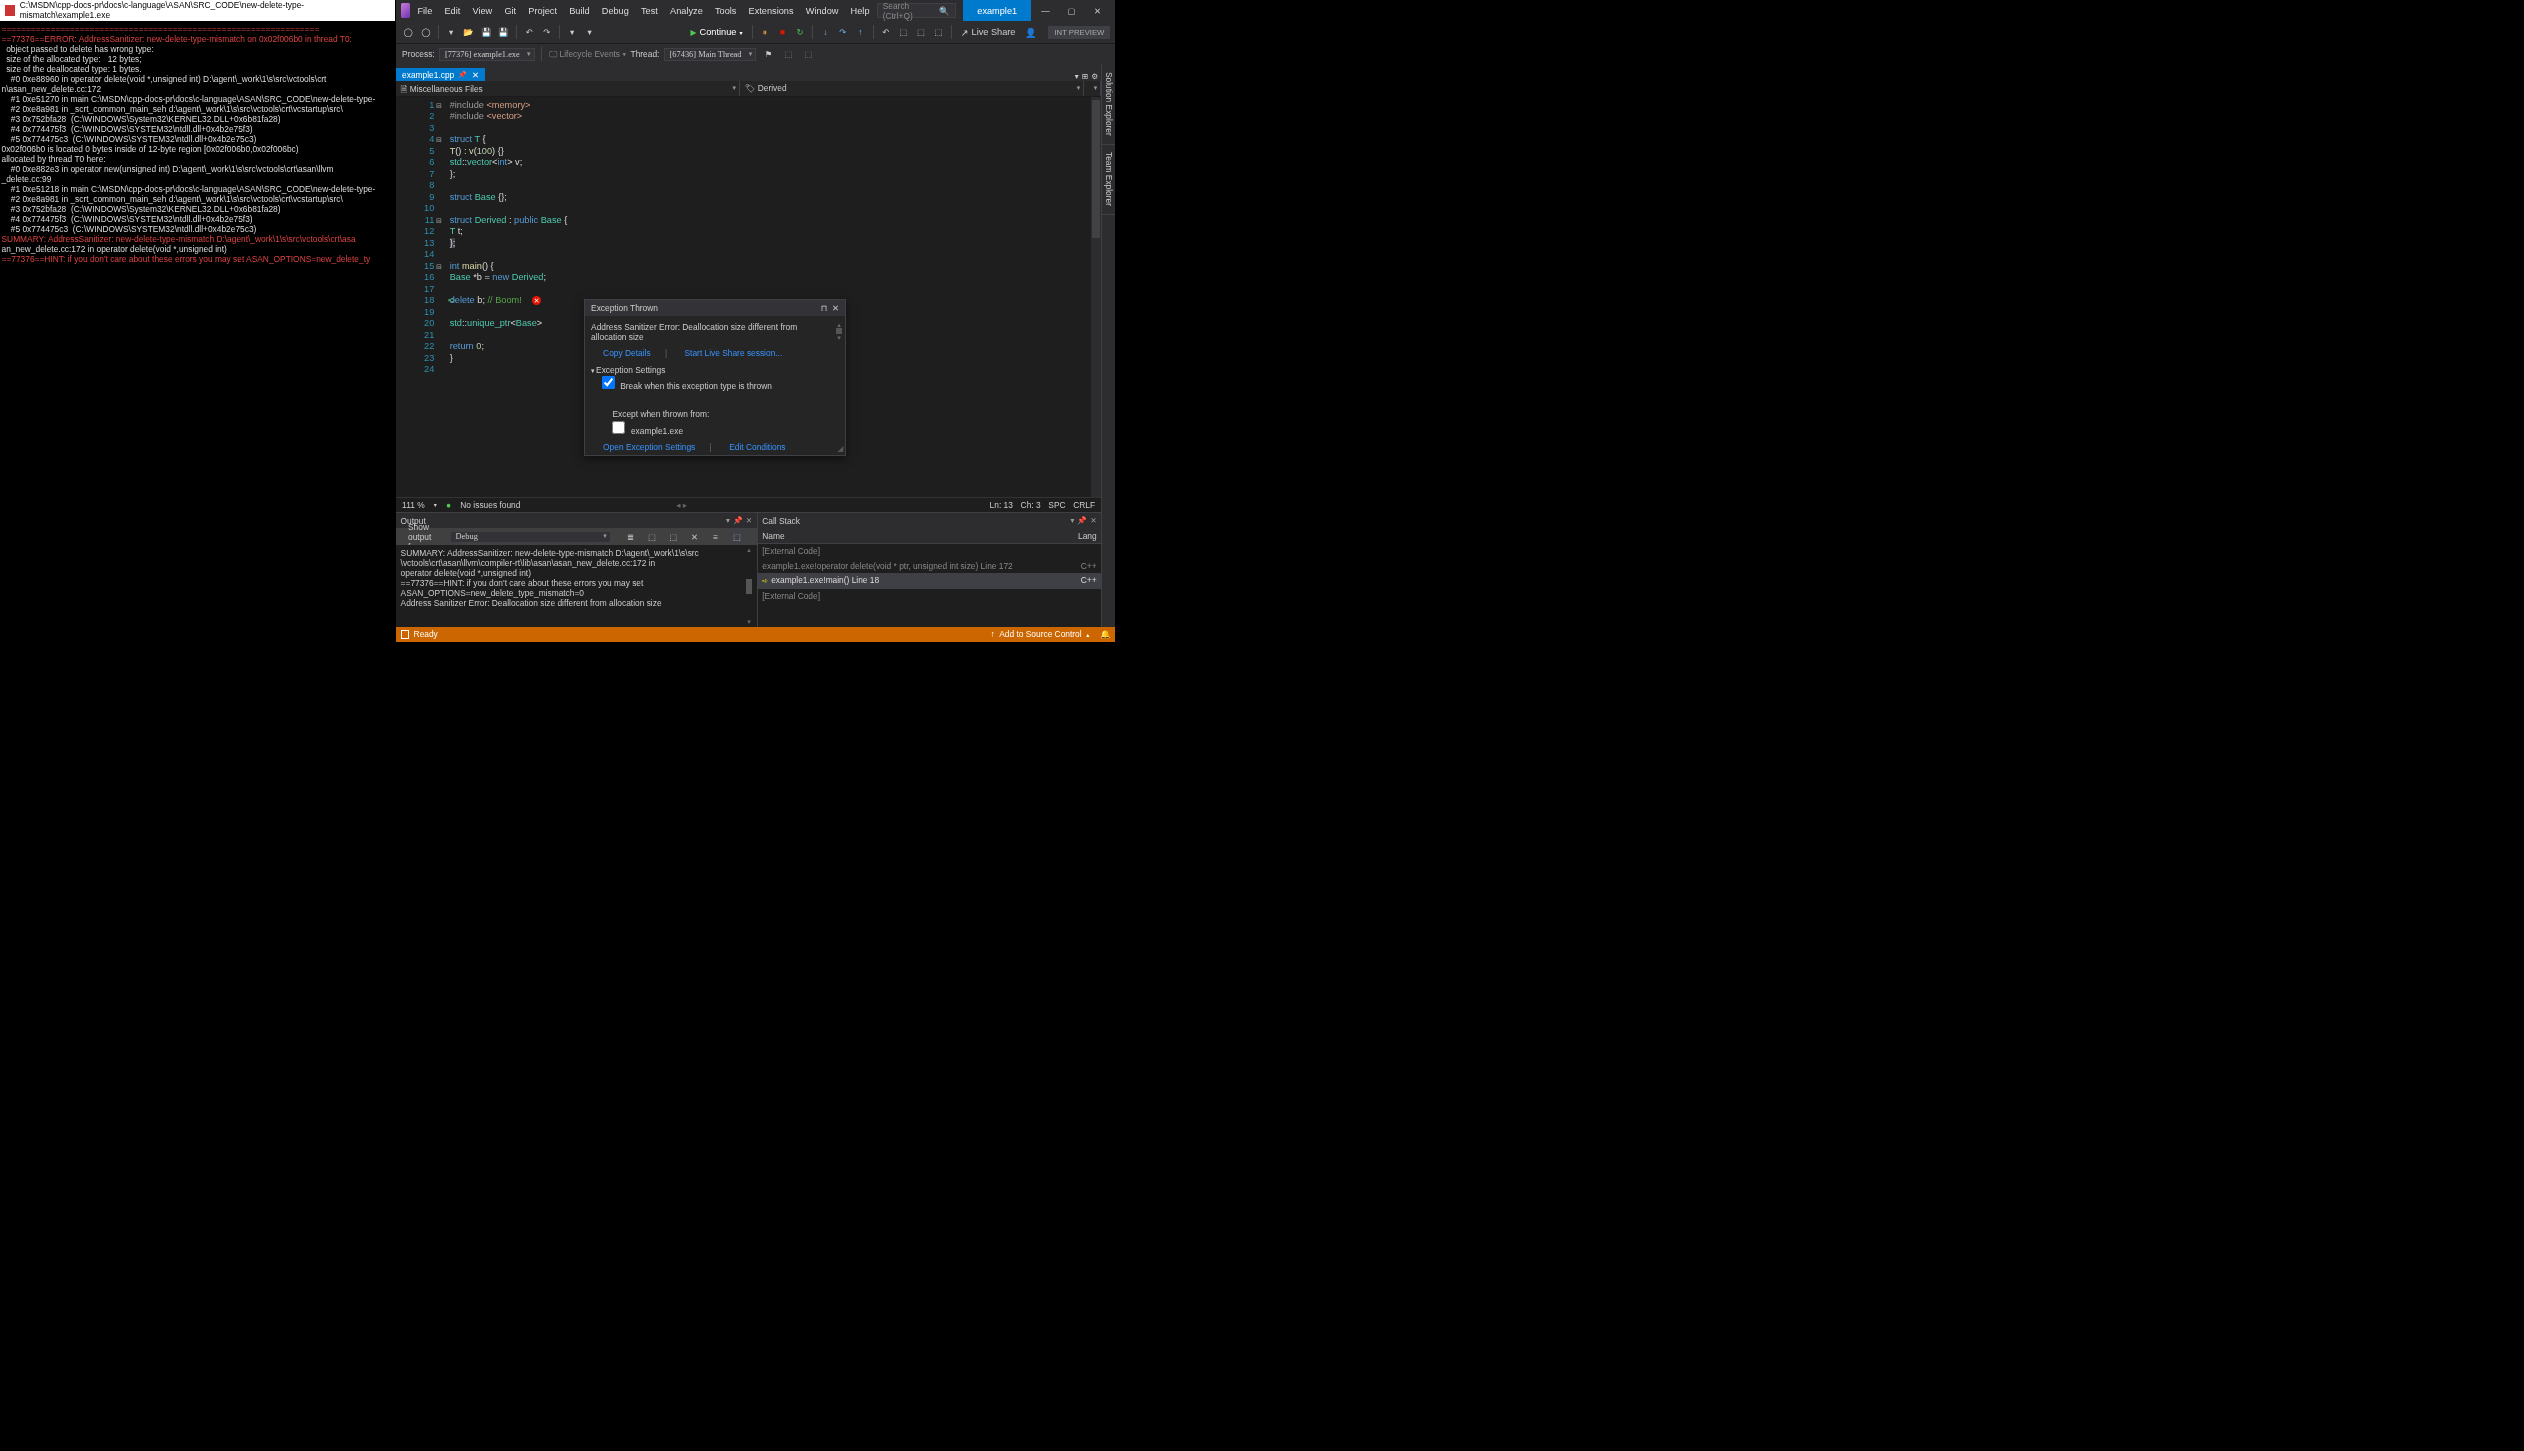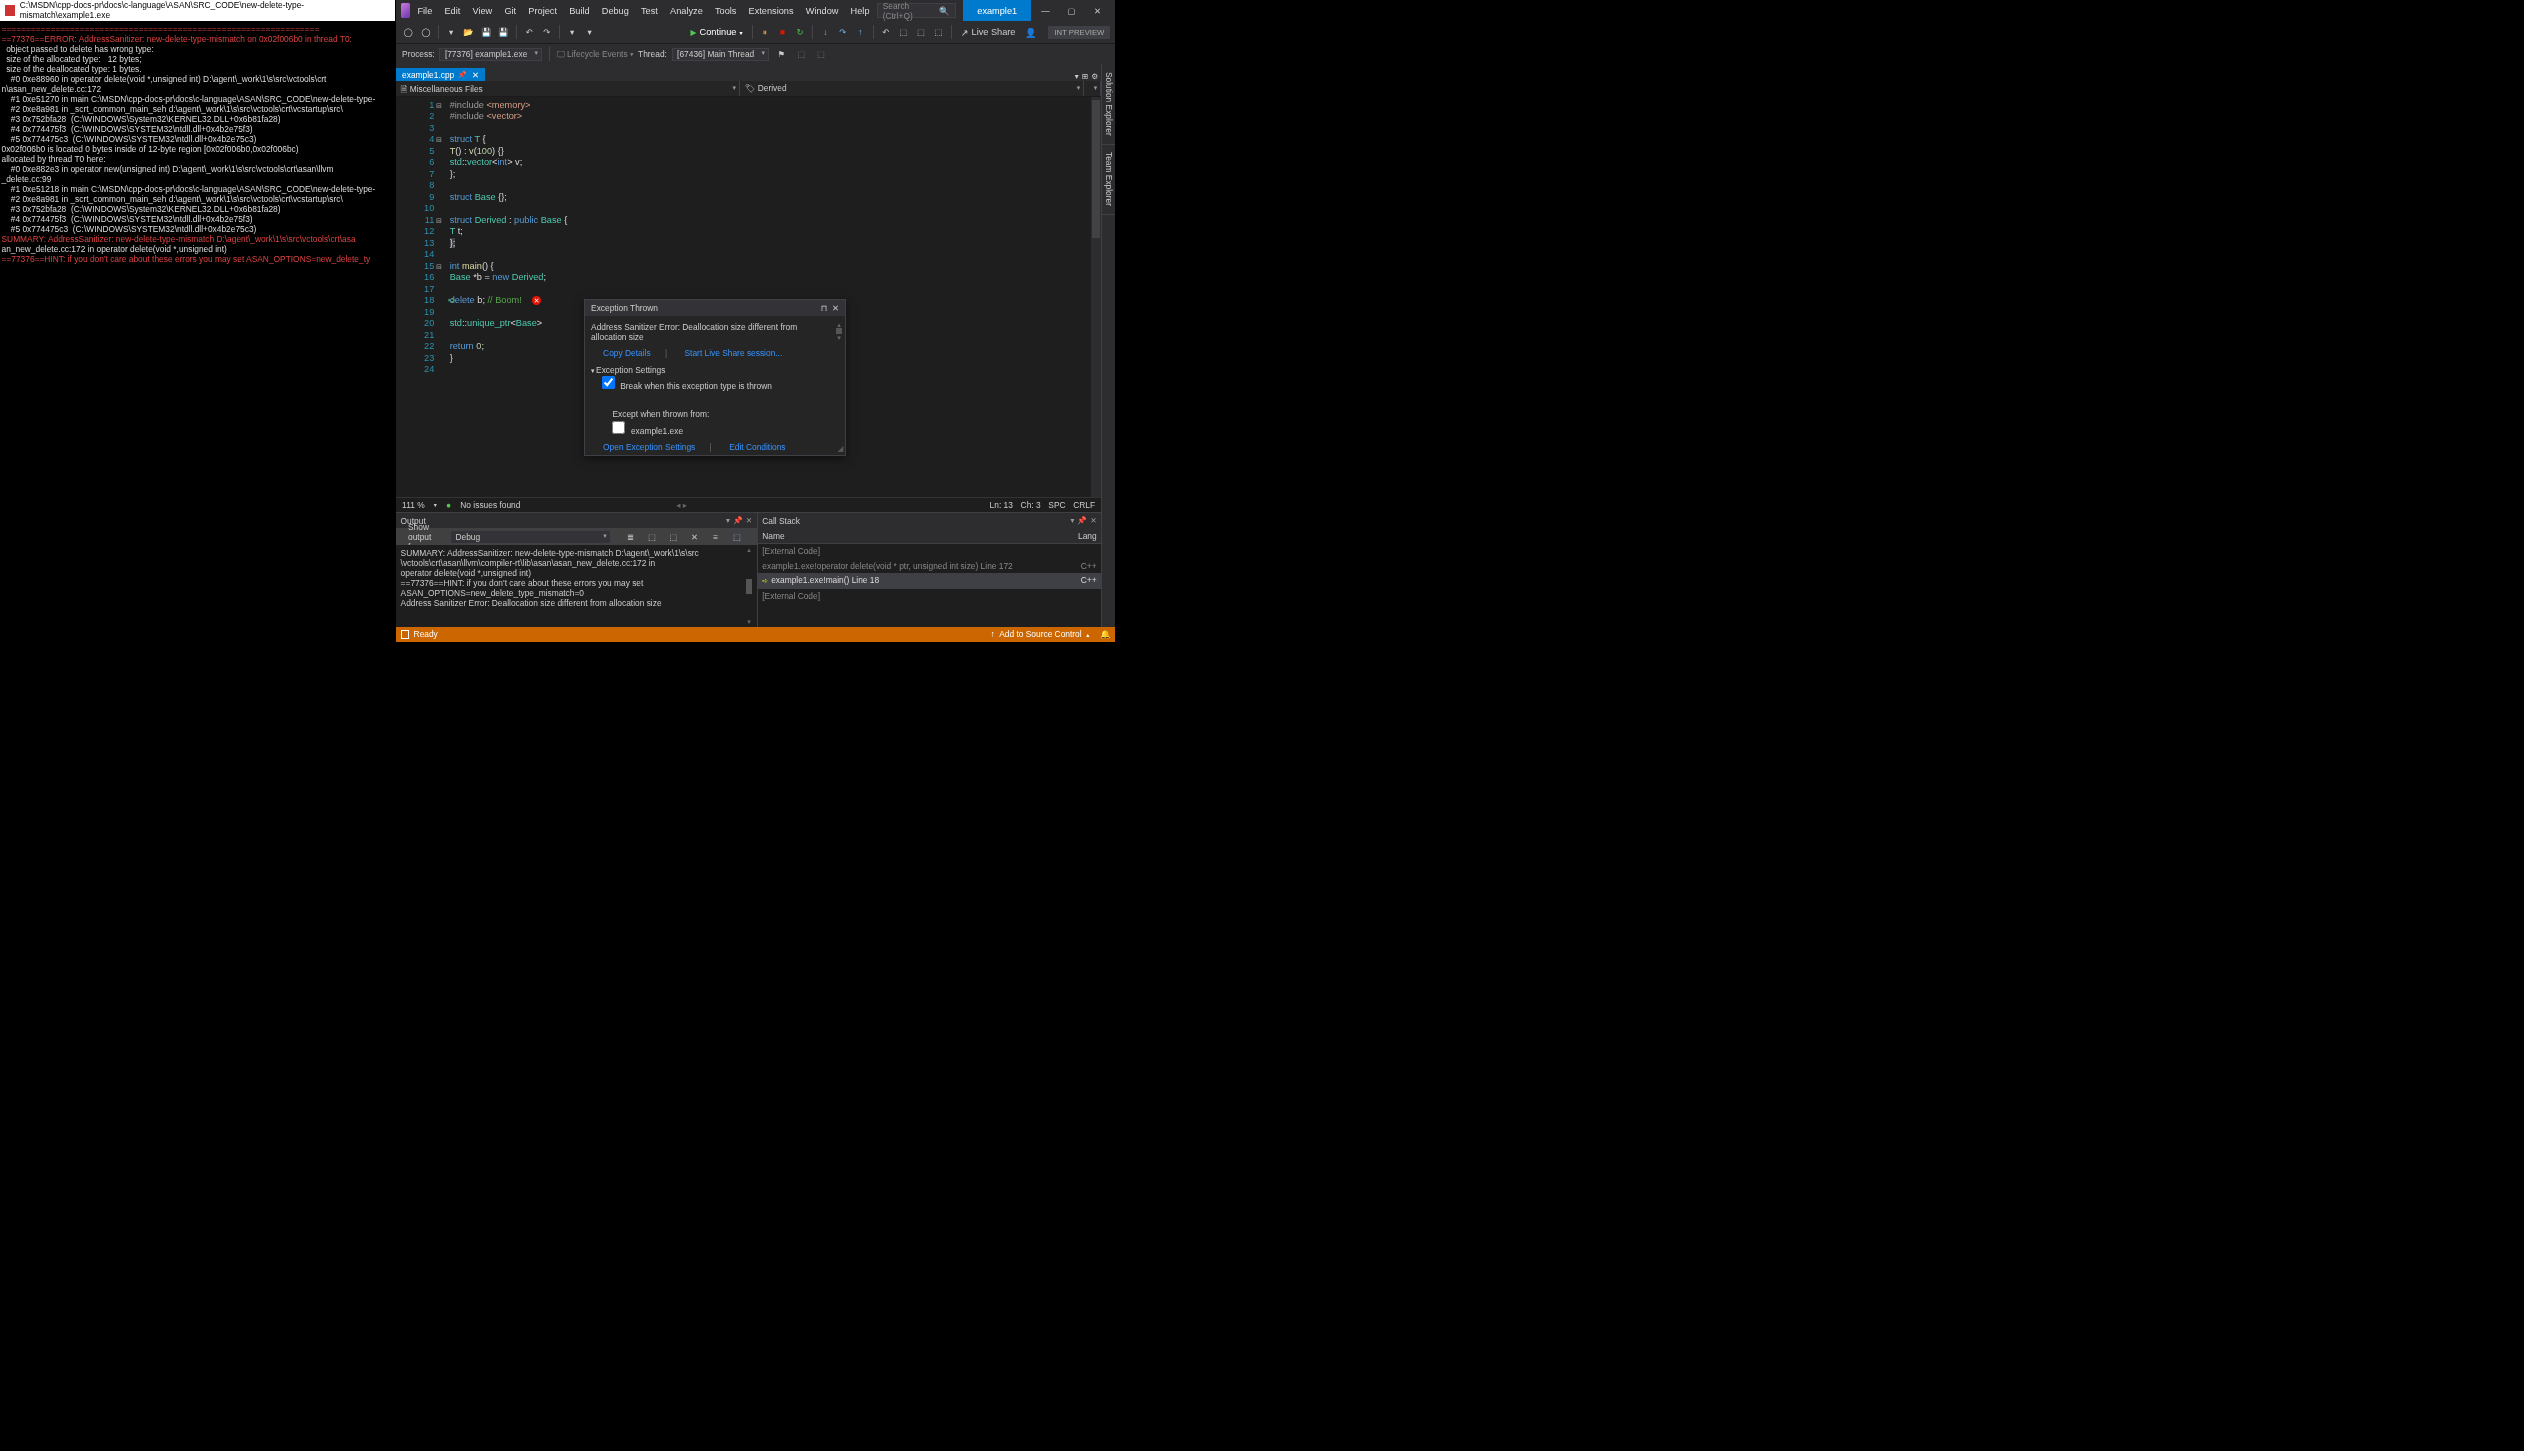--- a/index.html
+++ b/index.html
@@ -25,21 +25,21 @@
 
 .toolbar { height:23px; background:#2d2d30; border-bottom:0.8px solid #1b1b1c; display:flex; align-items:center; gap:2.3px; padding:0 4.6px; }
 .tb-btn { min-width:15.3px; height:17px; display:flex; align-items:center; justify-content:center; font-size:8.4px; color:#ccc; cursor:pointer; padding:0 1.5px;}
 .tb-sep { width:0.8px; height:13.8px; background:#46464a; margin:0 2.3px; }
 .continue { color:#fff; display:flex; align-items:center; gap:3.1px; padding:0 4.6px;}
 .continue .tri { color:#4ec94e; font-size:7.7px;}
 .liveshare { margin-left:auto; color:#ccc; display:flex; align-items:center; gap:3.1px; padding:0 4.6px;}
 .intpreview { background:#3f3f46; color:#aaa; padding:2.3px 6.1px; font-size:7.7px; margin-left:6.1px;}
 
 .toolbar2 { height:20px; background:#2d2d30; display:flex; align-items:center; padding:0 6.1px; gap:4.6px; font-size:8.4px; color:#ccc; }
-.combo { background:#333337; border:0.8px solid #3f3f46; padding:0.8px 13.8px 0.8px 4.6px; position:relative; font-size:8.4px;}
+.combo { background:#333337; border:0.8px solid #3f3f46; padding:0.8px 13.8px 0.8px 4.6px; position:relative; font-size:8.4px;font-family:Liberation Serif, serif;}
 .combo::after { content:"▾"; position:absolute; right:3.1px; top:0.8px; font-size:6.9px; color:#999;}
 
 .editor-area { flex:1; display:flex; min-height:0; }
 .editor-main { flex:1; display:flex; flex-direction:column; min-width:0; position:relative;}
 .side-panels { width:13.8px; background:#2d2d30; border-left:0.8px solid #3f3f46; display:flex; flex-direction:column;}
 .side-tab { writing-mode:vertical-rl; padding:7.7px 0.8px; font-size:8.4px; color:#ccc; background:#2d2d30; border-bottom:0.8px solid #3f3f46; cursor:pointer; text-align:center;}
 
 .tabstrip { height:17px; background:#2d2d30; display:flex; align-items:flex-end; padding-left:0;}
 .tab { background:#007acc; color:#fff; padding:1.5px 6.1px; font-size:8.4px; display:flex; align-items:center; gap:4.6px;}
 .tab .pin { color:#fff; font-size:6.9px;}

